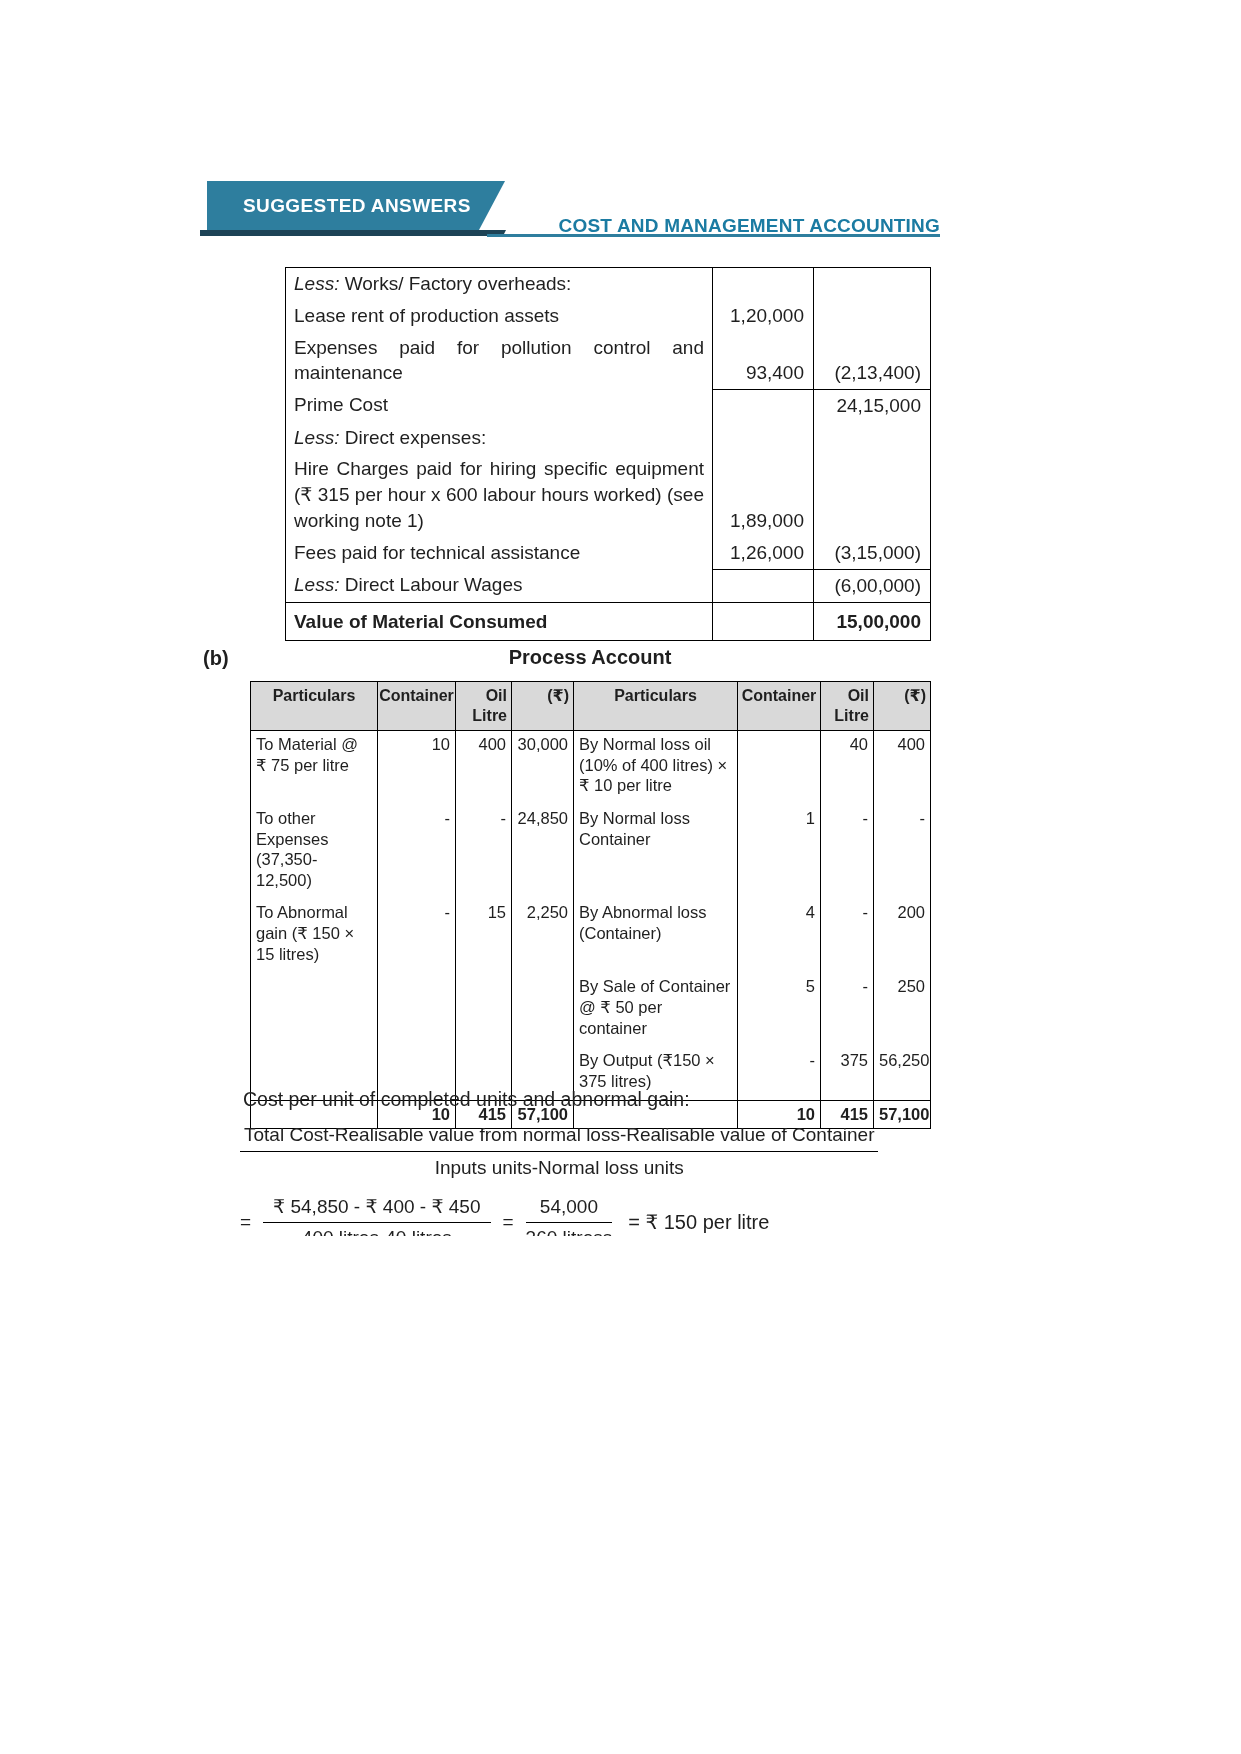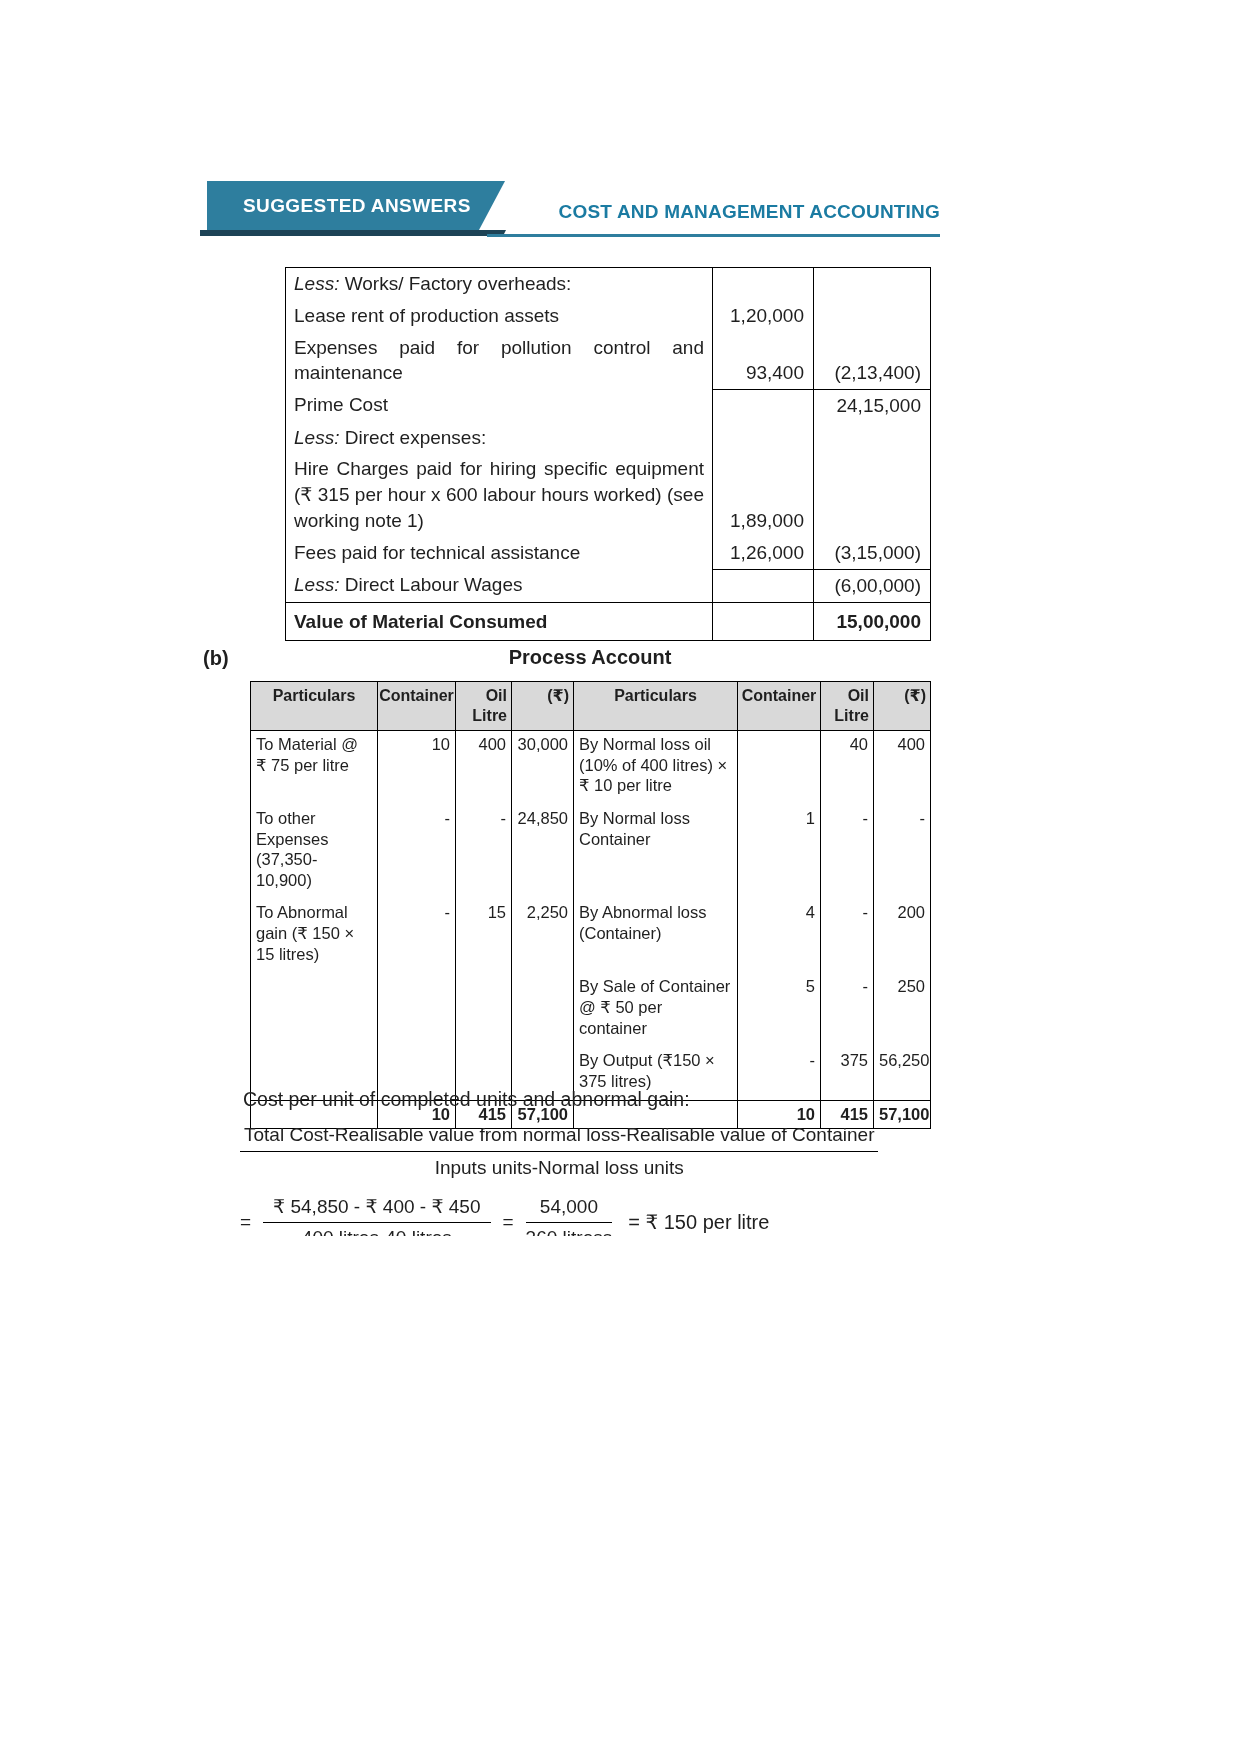--- a/index.html
+++ b/index.html
@@ -7,21 +7,21 @@
   body { font-family:"Liberation Sans","DejaVu Sans",sans-serif; }
   .page { position:relative; width:1241px; height:1236px; background:#fff; color:#1f1f1f; overflow:hidden; }
 
   
   .banner { position:absolute; left:207px; top:181px; width:298px; height:49px; background:#2e7e9e;
             clip-path:polygon(0 0,100% 0,calc(100% - 26px) 100%,0 100%);
             display:flex; align-items:center; padding-left:36px;
             color:#fff; font-weight:bold; font-size:19px; letter-spacing:.4px; }
   .banner-shadow { position:absolute; left:200px; top:230px; width:306px; height:6px; background:#1d4356;
             clip-path:polygon(0 0,100% 0,calc(100% - 3px) 100%,0 100%); }
-  .doc-title { position:absolute; left:480px; top:201px; width:460px; text-align:right;
+  .doc-title { position:absolute; left:480px; top:215px; width:460px; text-align:right;
             color:#1b7ba2; font-weight:bold; font-size:19px; letter-spacing:.2px; }
   .title-rule { position:absolute; left:487px; top:234px; width:453px; height:3px; background:#2e7e9e; }
 
   
   table { border-collapse:collapse; }
   .cost-table { position:absolute; left:285px; top:267px; width:645px; table-layout:fixed;
                 font-size:19px; line-height:1.36; border:1.5px solid #000; }
   .cost-table col.c-desc { width:427px; }
   .cost-table col.c-a1 { width:101px; }
   .cost-table col.c-a2 { width:117px; }
@@ -170,21 +170,21 @@
         <td>To Material @ ₹ 75 per litre</td>
         <td class="num">10</td>
         <td class="num">400</td>
         <td class="num">30,000</td>
         <td>By Normal loss oil (10% of 400 litres) × ₹ 10 per litre</td>
         <td class="num"></td>
         <td class="num">40</td>
         <td class="num">400</td>
       </tr>
       <tr>
-        <td>To other Expenses (37,350-10,900)</td>
+        <td>To other Expenses (37,350-12,500)</td>
         <td class="num">-</td>
         <td class="num">-</td>
         <td class="num">24,850</td>
         <td>By Normal loss Container</td>
         <td class="num">1</td>
         <td class="num">-</td>
         <td class="num">-</td>
       </tr>
       <tr>
         <td>To Abnormal gain (₹ 150 × 15 litres)</td>

